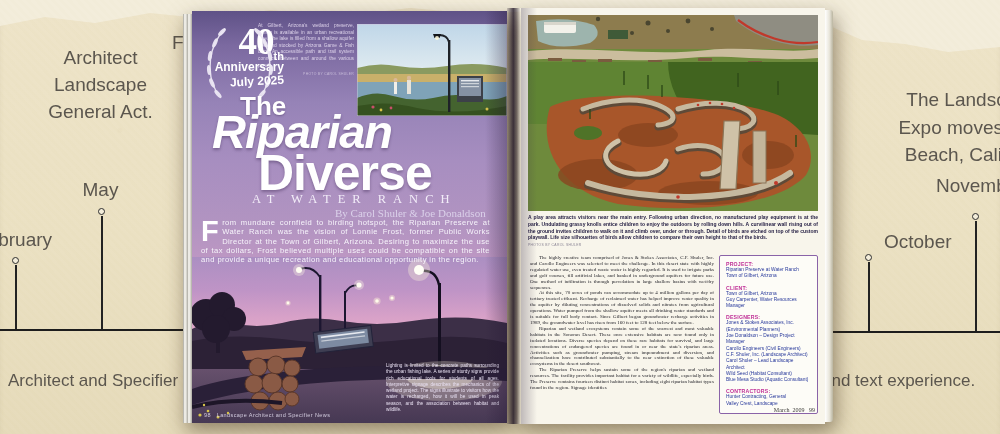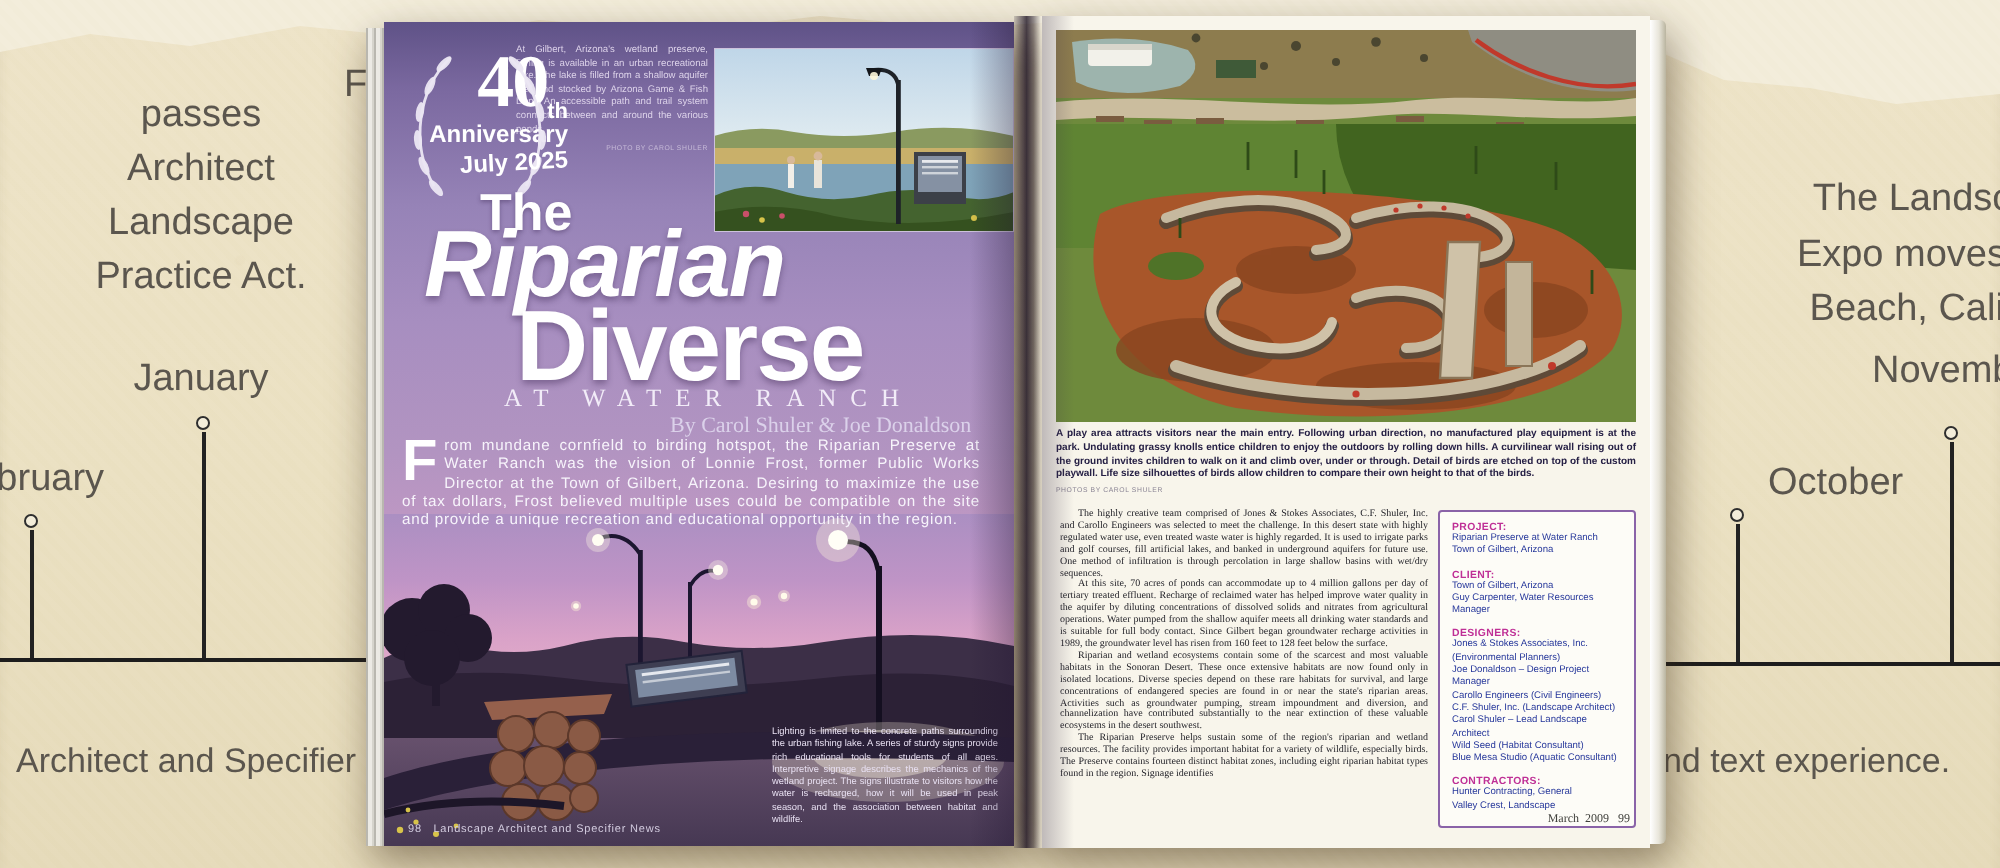--- a/index.html
+++ b/index.html
@@ -88,26 +88,25 @@
   .r-footer { position:absolute; right:10px; top:399px; font-family:"Liberation Serif", serif;
     font-size:6px; color:#40403c; white-space:pre; }
 </style>
 </head>
 <body>
 
 <div class="paper"></div>
 <div class="paper-grain"></div>
 
 <div class="abs tl-text" style="left:18px; top:44px; width:165px;">
-  <div>passes</div>
   <div>Architect</div>
   <div>Landscape</div>
-  <div>Practice Act.</div>
+  <div>General Act.</div>
 </div>
-<div class="abs tl-text" style="left:18px; top:176px; width:165px;">January</div>
+<div class="abs tl-text" style="left:18px; top:176px; width:165px;">May</div>
 <div class="abs tl-dot" style="left:98px; top:208px;"></div>
 <div class="abs tl-line-v" style="left:101px; top:216px; height:114px;"></div>
 
 <div class="abs tl-text" style="left:-24px; top:226px;">February</div>
 <div class="abs tl-dot" style="left:12px; top:257px;"></div>
 <div class="abs tl-line-v" style="left:15px; top:265px; height:65px;"></div>
 
 <div class="abs tl-text" style="left:172px; top:29px;">F</div>
 
 <div class="abs tl-line-h" style="left:0; top:329px; width:196px;"></div>

